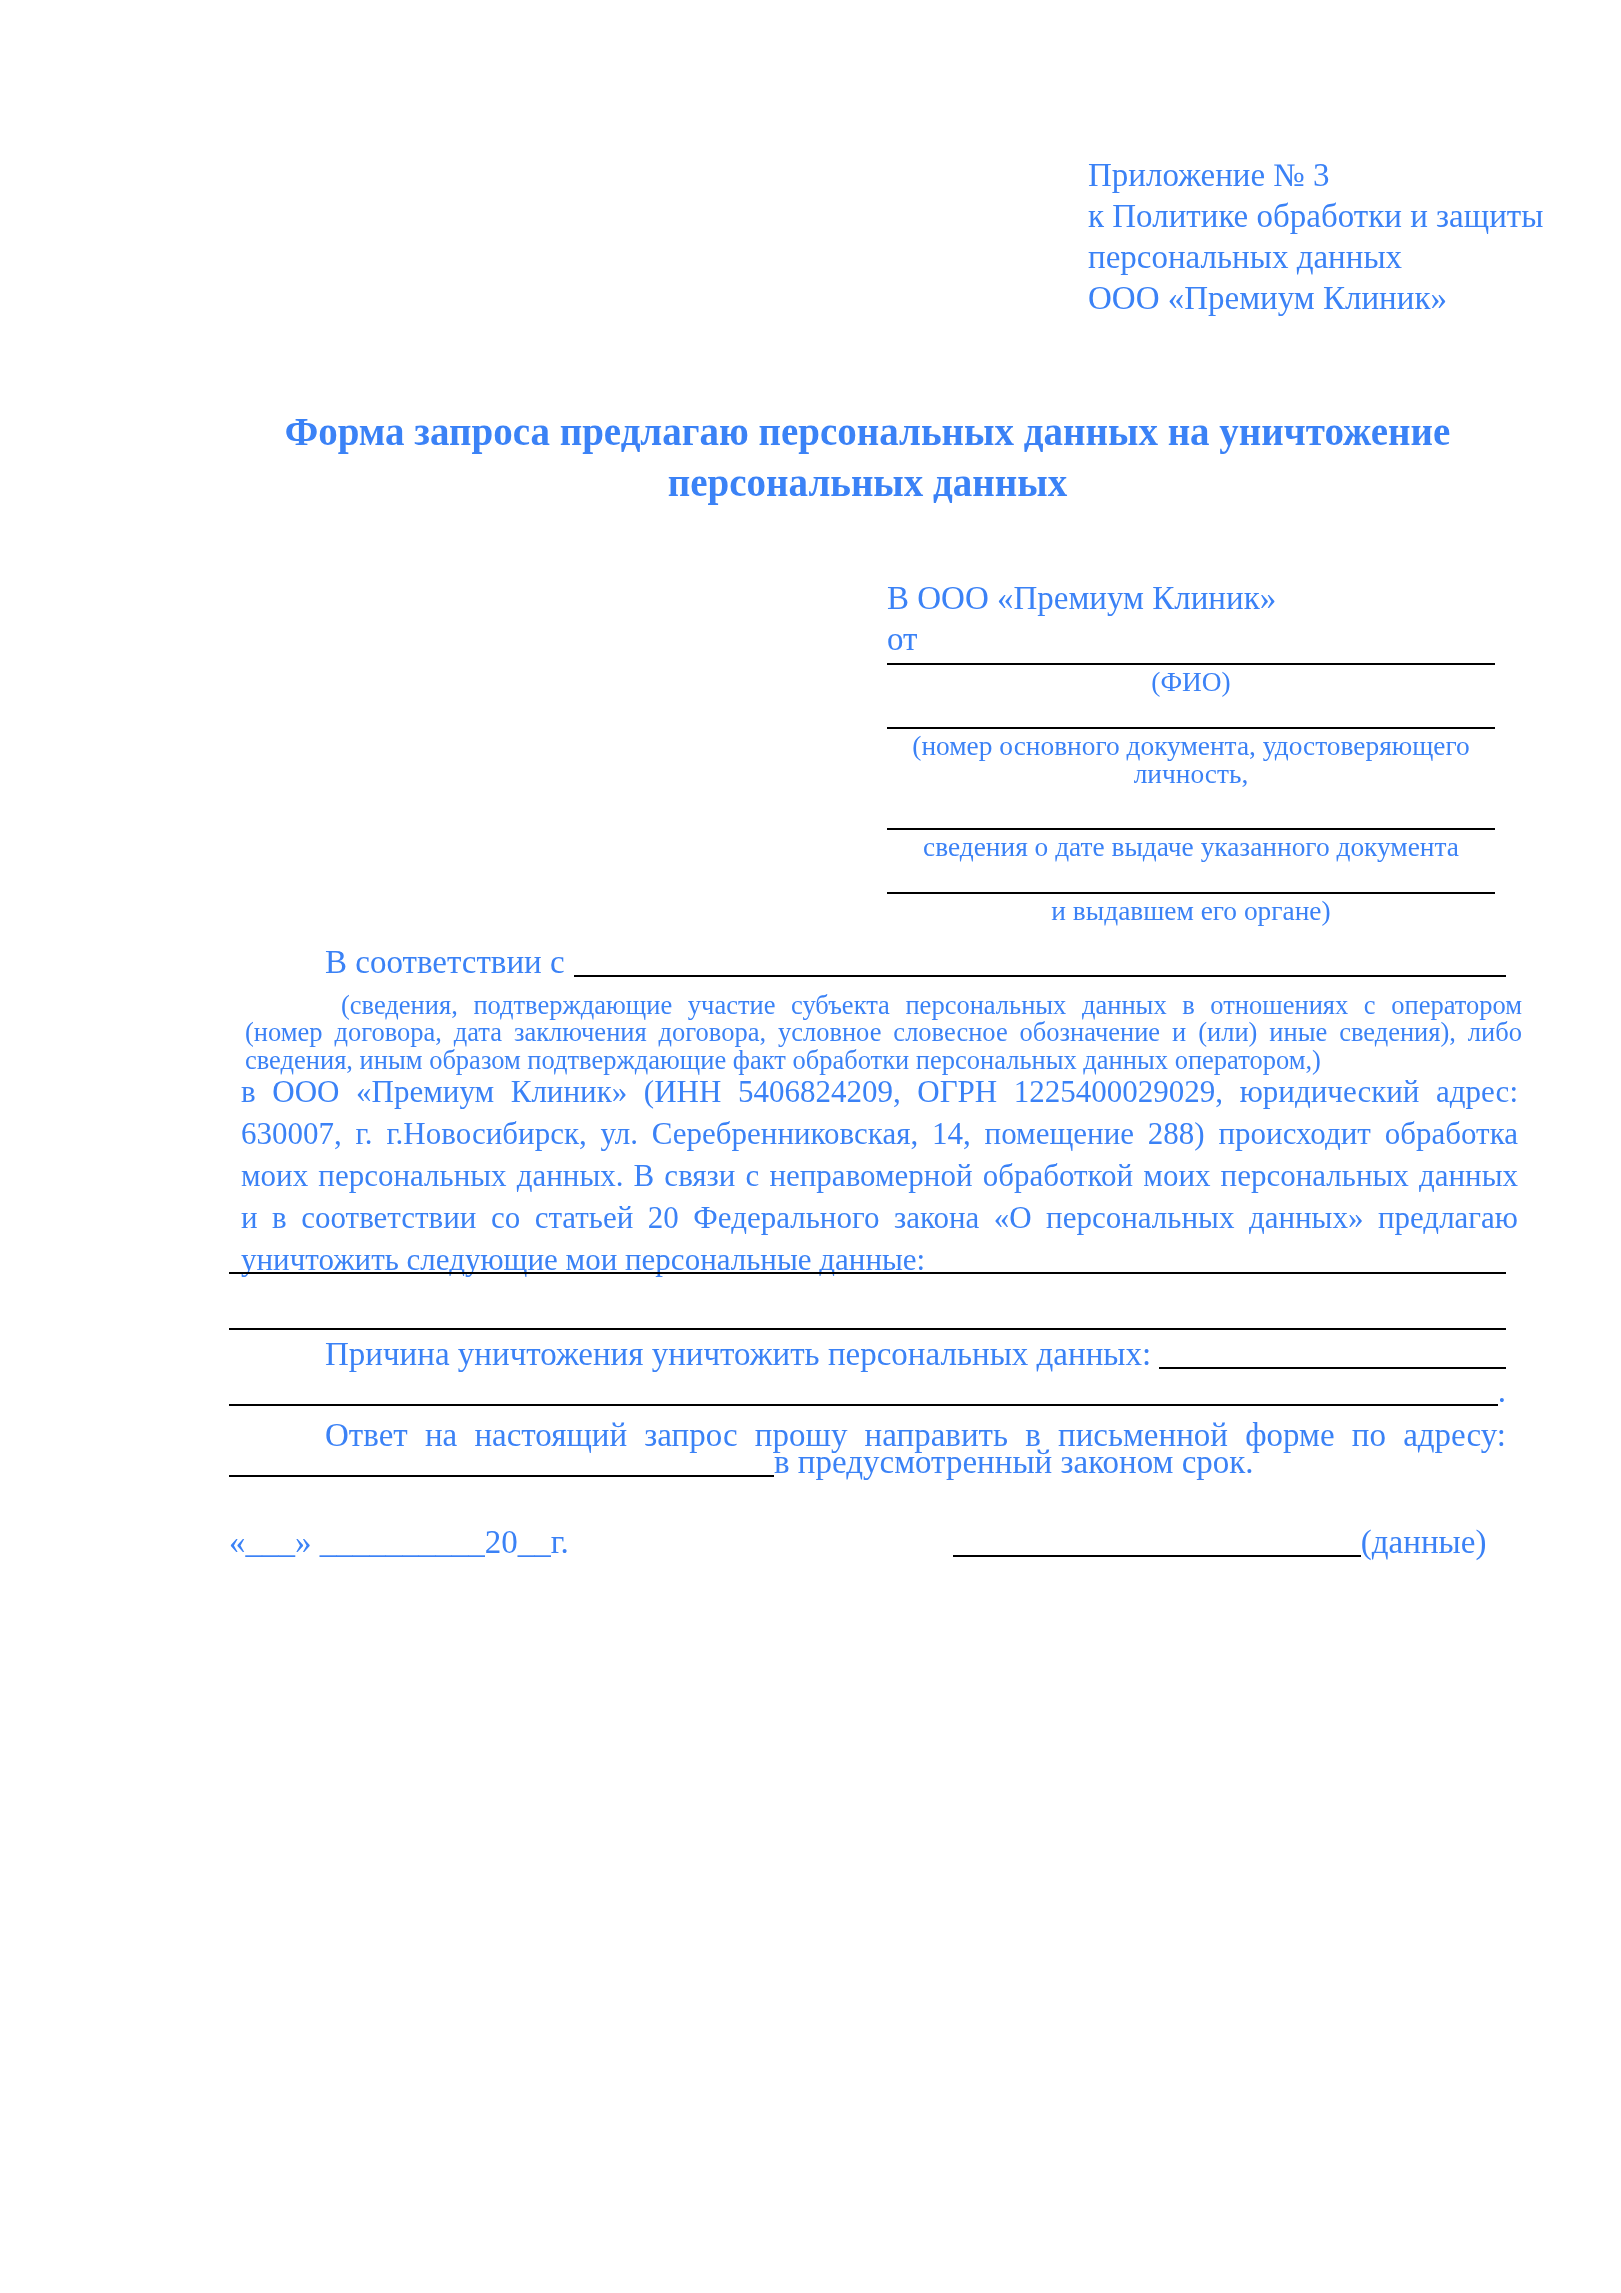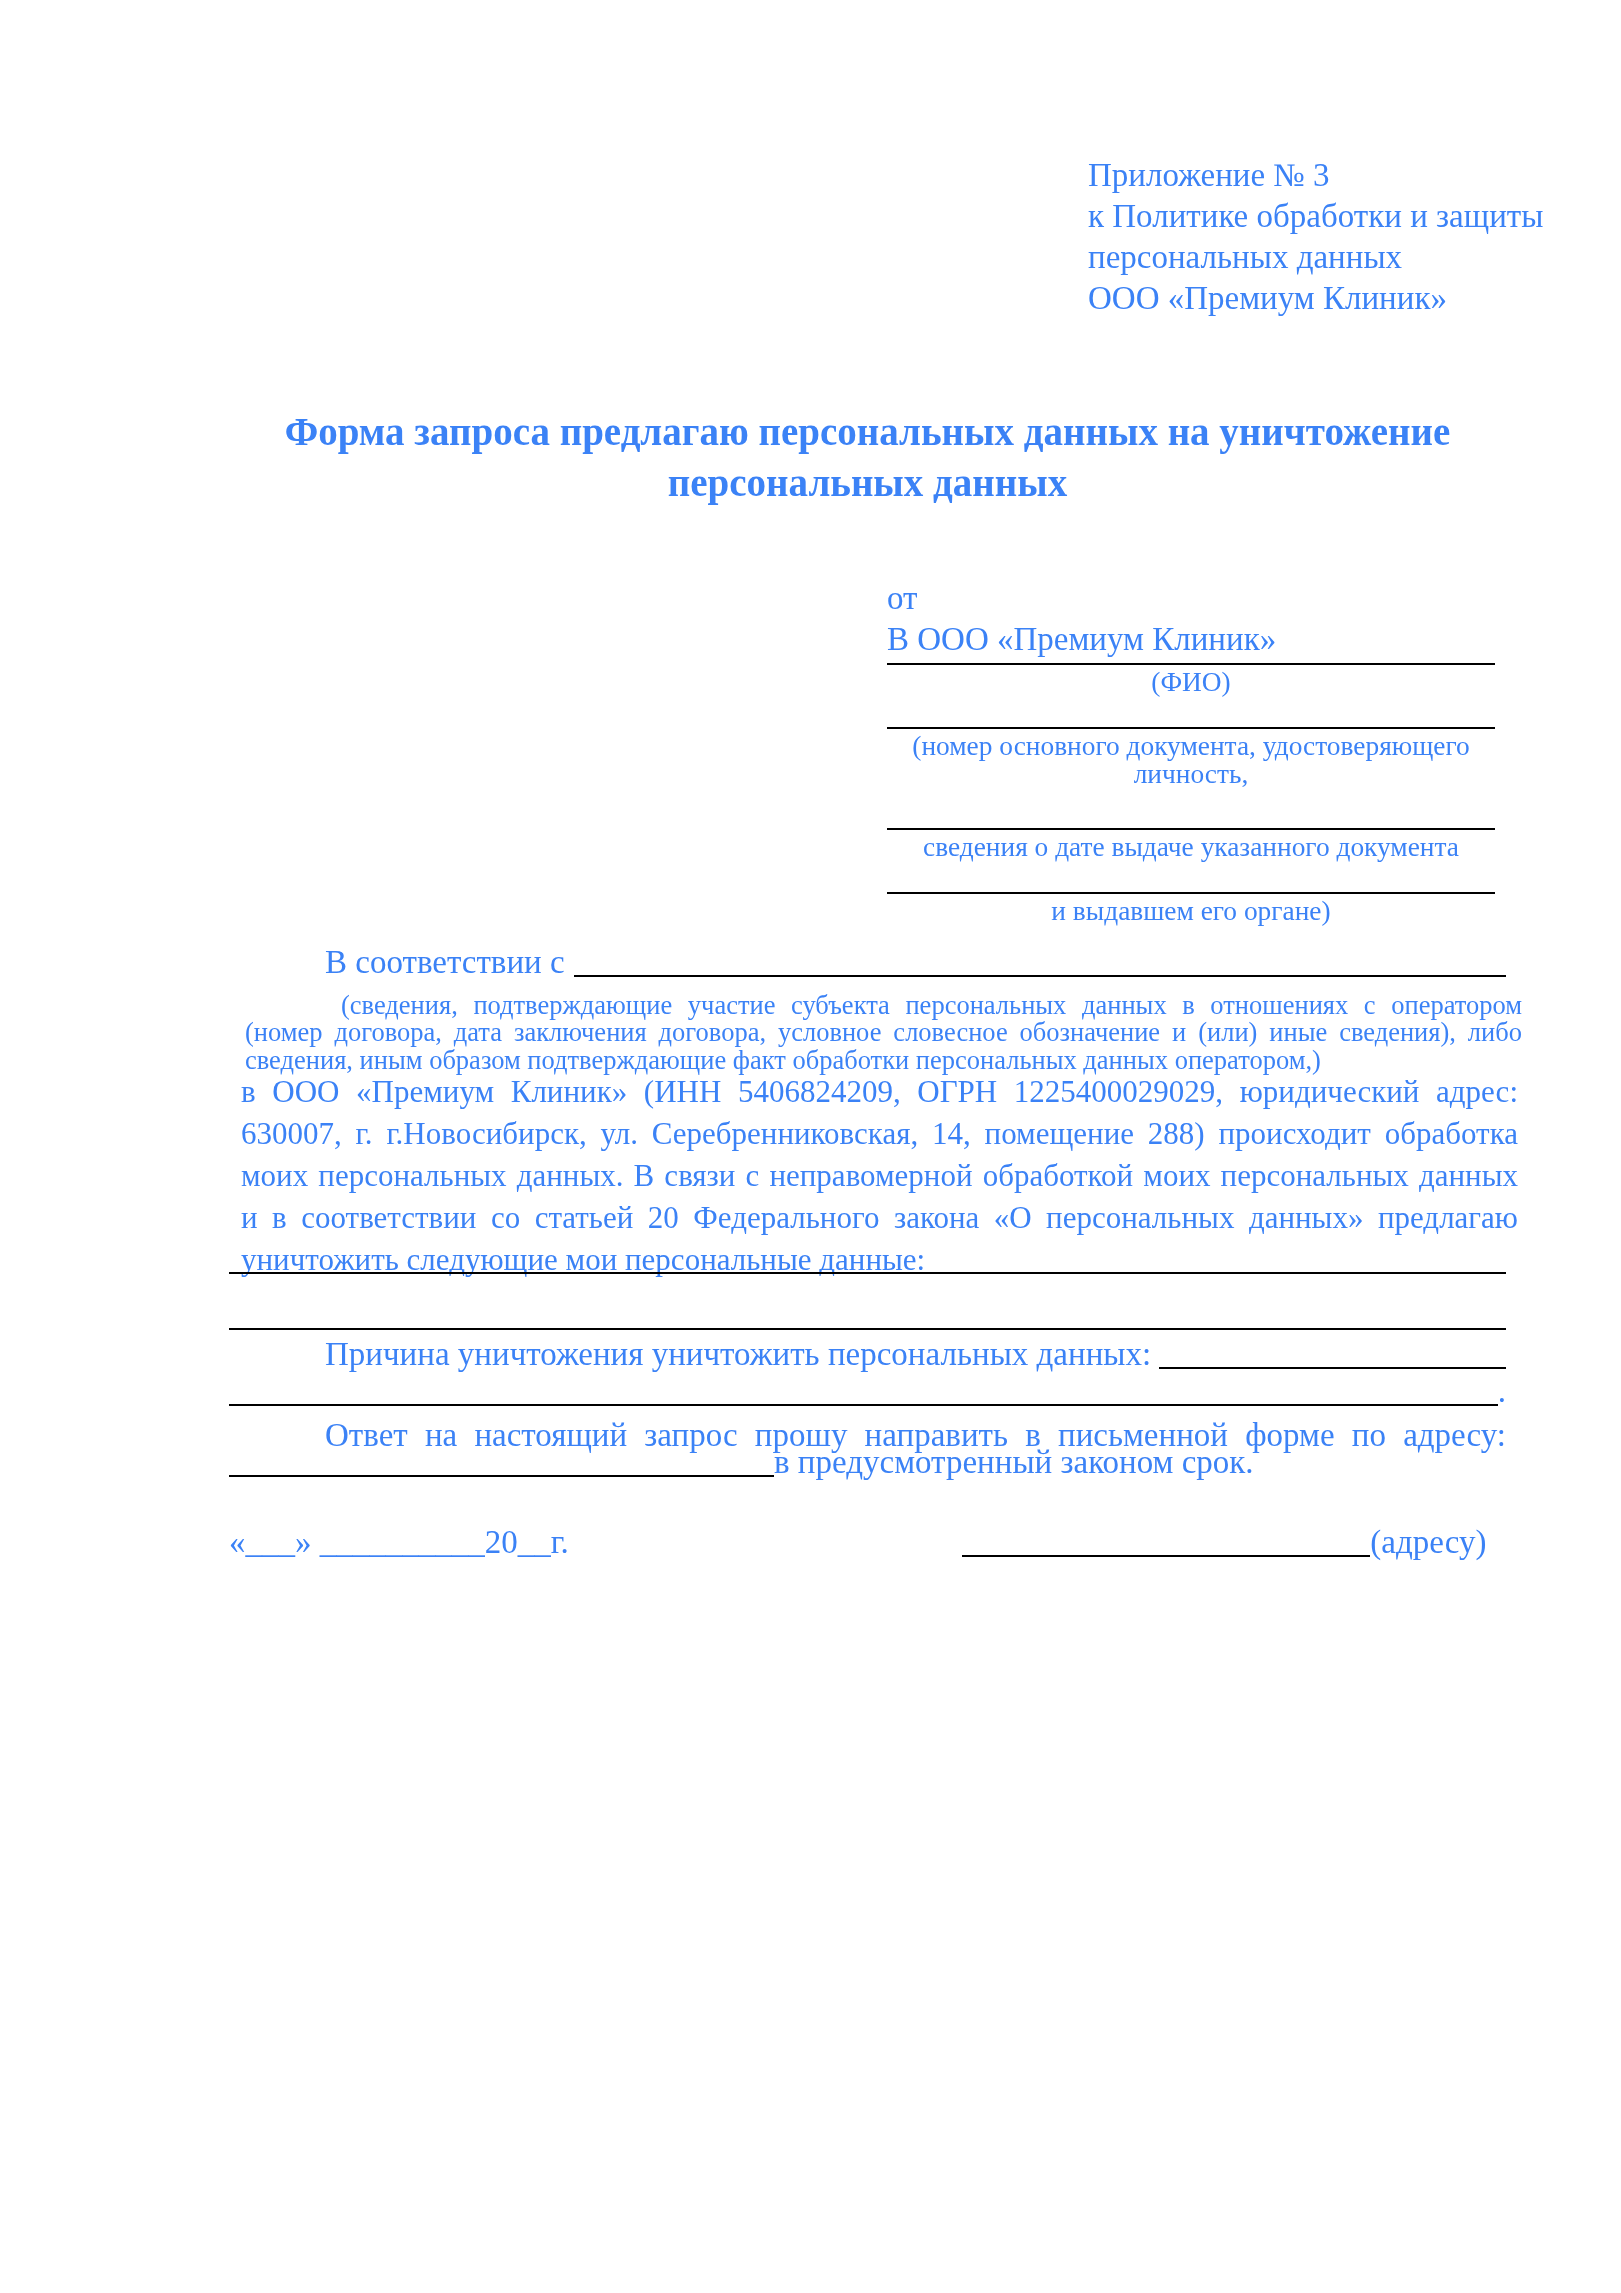--- a/index.html
+++ b/index.html
@@ -67,22 +67,22 @@
   <div class="appendix">
     <div>Приложение № 3</div>
     <div>к Политике обработки и защиты</div>
     <div>персональных данных</div>
     <div>ООО «Премиум Клиник»</div>
   </div>
 
   <h1 class="title">Форма запроса предлагаю персональных данных на уничтожение персональных данных</h1>
 
   <div class="addressee">
+    <div>В ООО «Премиум Клиник»</div>
     <div>от</div>
-    <div>В ООО «Премиум Клиник»</div>
     <div class="rule r1"></div>
     <div class="cap">(ФИО)</div>
     <div class="rule r2"></div>
     <div class="cap">(номер основного документа, удостоверяющего личность,</div>
     <div class="rule r3"></div>
     <div class="cap">сведения о дате выдаче указанного документа</div>
     <div class="rule r4"></div>
     <div class="cap">и выдавшем его органе)</div>
   </div>
 
@@ -112,18 +112,18 @@
 
   <div class="reply2 flexrow">
     <span class="fill-fixed"></span>
     <span>в предусмотренный законом срок.</span>
   </div>
 
   <div class="footer flexrow">
     <span>«___» __________20__г.</span>
     <span class="sig">
       <span class="fill-fixed"></span>
-      <span>(адресу)</span>
+      <span>(данные)</span>
     </span>
   </div>
 
 </div>
 
 
 </body></html>

